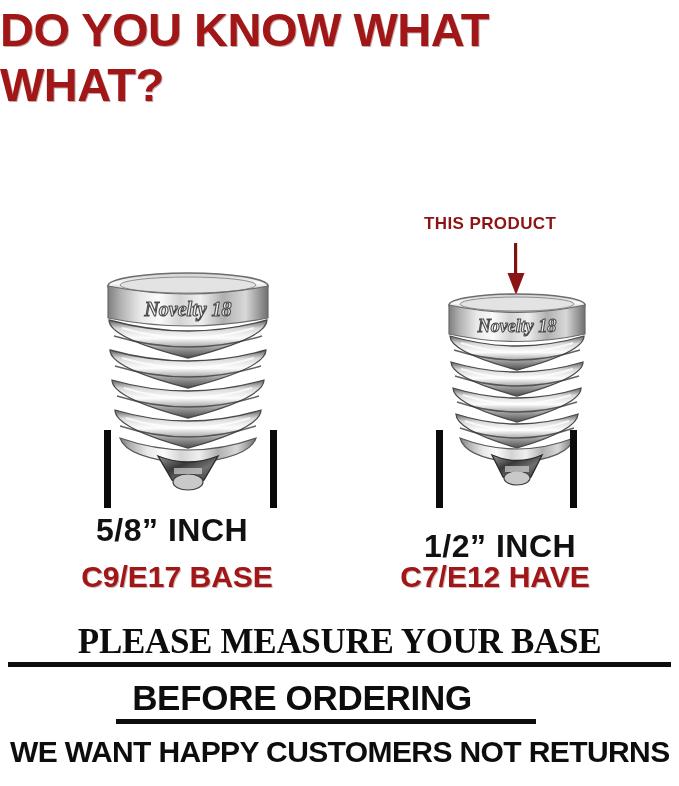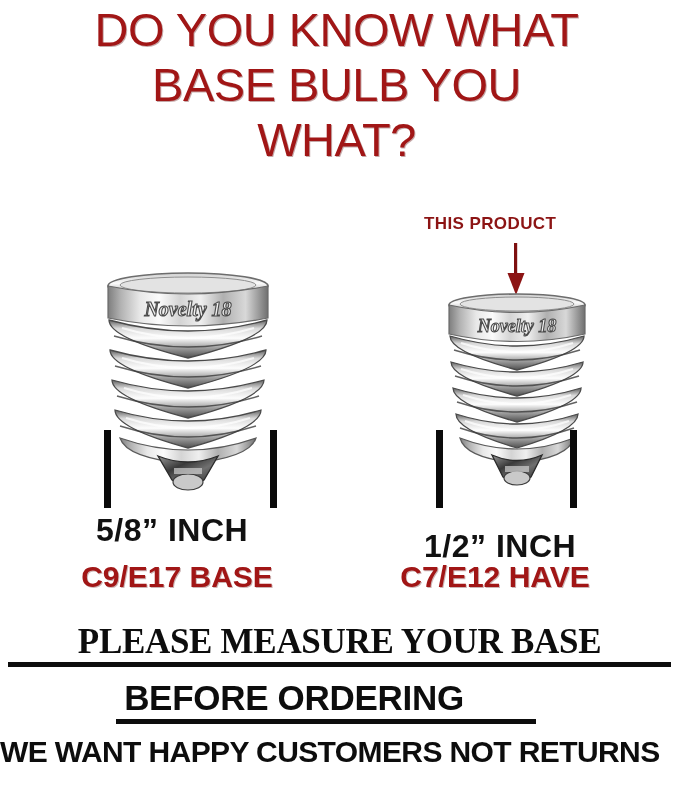--- a/index.html
+++ b/index.html
@@ -15,23 +15,23 @@
     font-family: "Liberation Sans", sans-serif;
     -webkit-font-smoothing: antialiased;
   }
 
   
   .headline {
     position: absolute;
     top: 2px;
     left: 0;
     width: 673px;
-    text-align: center;
+    text-align: left;
     color: #A11616;
-    font-weight: normal;
+    font-weight: bold;
     font-size: 47px;
     line-height: 55px;
     letter-spacing: -0.5px;
     text-shadow: 1px 1px 0 rgba(90,10,10,0.35);
   }
   .headline .hl-line { display: block; white-space: nowrap; }
 
   
   .annot {
     position: absolute;
@@ -106,21 +106,21 @@
     font-family: Liberation Serif, serif;
   }
   .rule1 {
     position: absolute;
     left: 8px; top: 662px;
     width: 663px; height: 5px;
     background: #0d0d0d;
   }
   .cta2 {
     position: absolute;
-    left: 8px; top: 678px;
+    left: 16px; top: 678px;
     width: 572px;
     text-align: center;
     color: #0d0d0d;
     font-weight: bold;
     font-size: 35px;
     letter-spacing: -0.3px;
     white-space: nowrap;
   }
   .rule2 {
     position: absolute;
@@ -131,28 +131,28 @@
   .cta3 {
     position: absolute;
     left: 0; top: 735px;
     width: 564px;
     text-align: center;
     color: #0d0d0d;
     font-weight: bold;
     font-size: 30px;
     letter-spacing: -0.6px;
     white-space: nowrap;
+    padding-left: 10px;
   }
 </style>
 </head>
 <body>
 
 <div class="headline">
   <span class="hl-line">DO YOU KNOW WHAT</span>
-  <span class="hl-line">BASE BULB YOU</span>
   <span class="hl-line">WHAT?</span>
 </div>
 
 <div class="annot">THIS PRODUCT</div>
 
 <div class="arrow-wrap">
   <svg width="26" height="52" viewBox="0 0 26 52">
     <rect x="11" y="0" width="3.2" height="33" fill="#7E1010"></rect>
     <polygon points="4.5,30 21.5,30 13,52" fill="#8C1414"></polygon>
   </svg>

